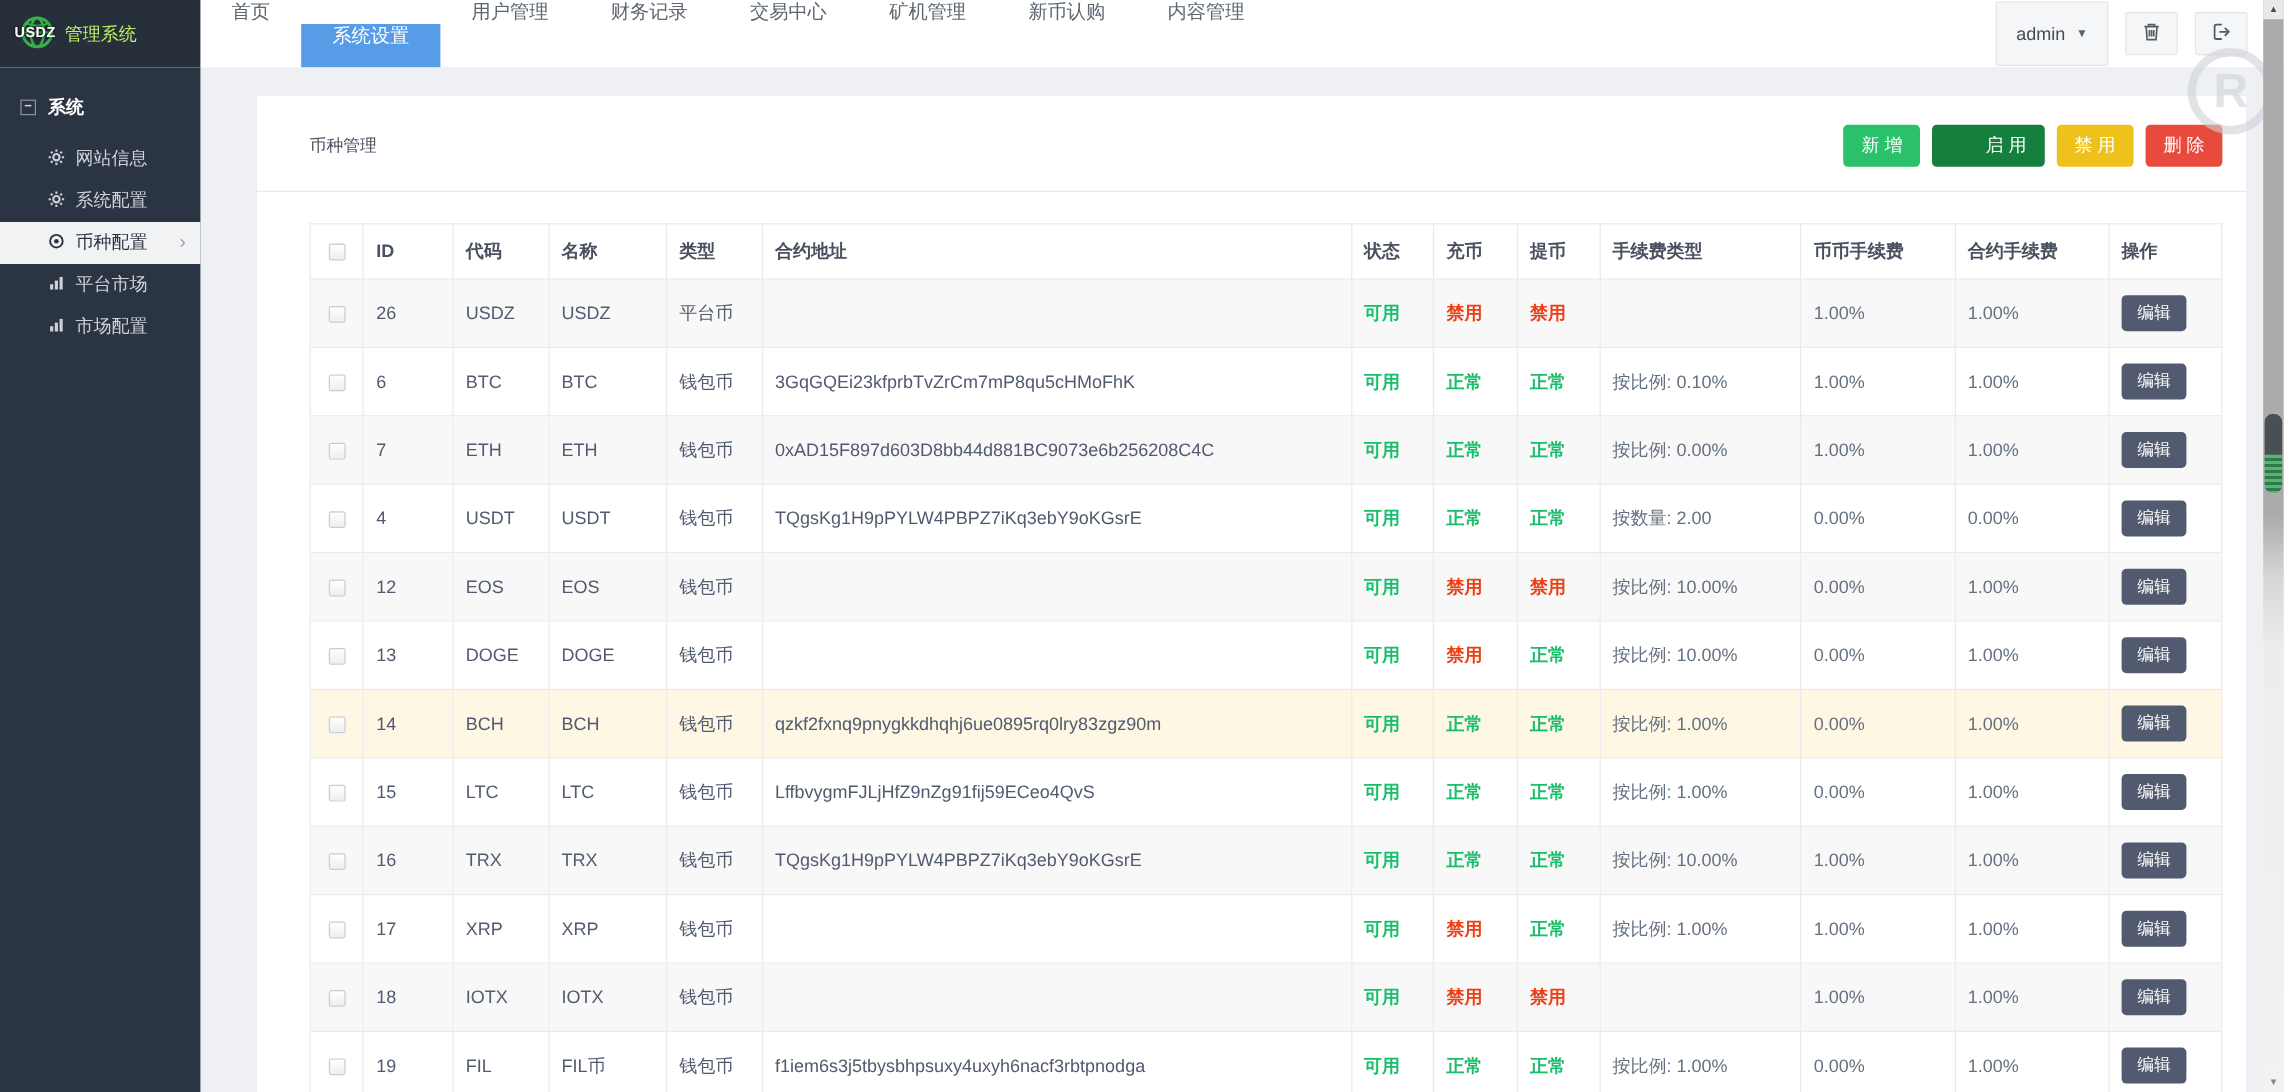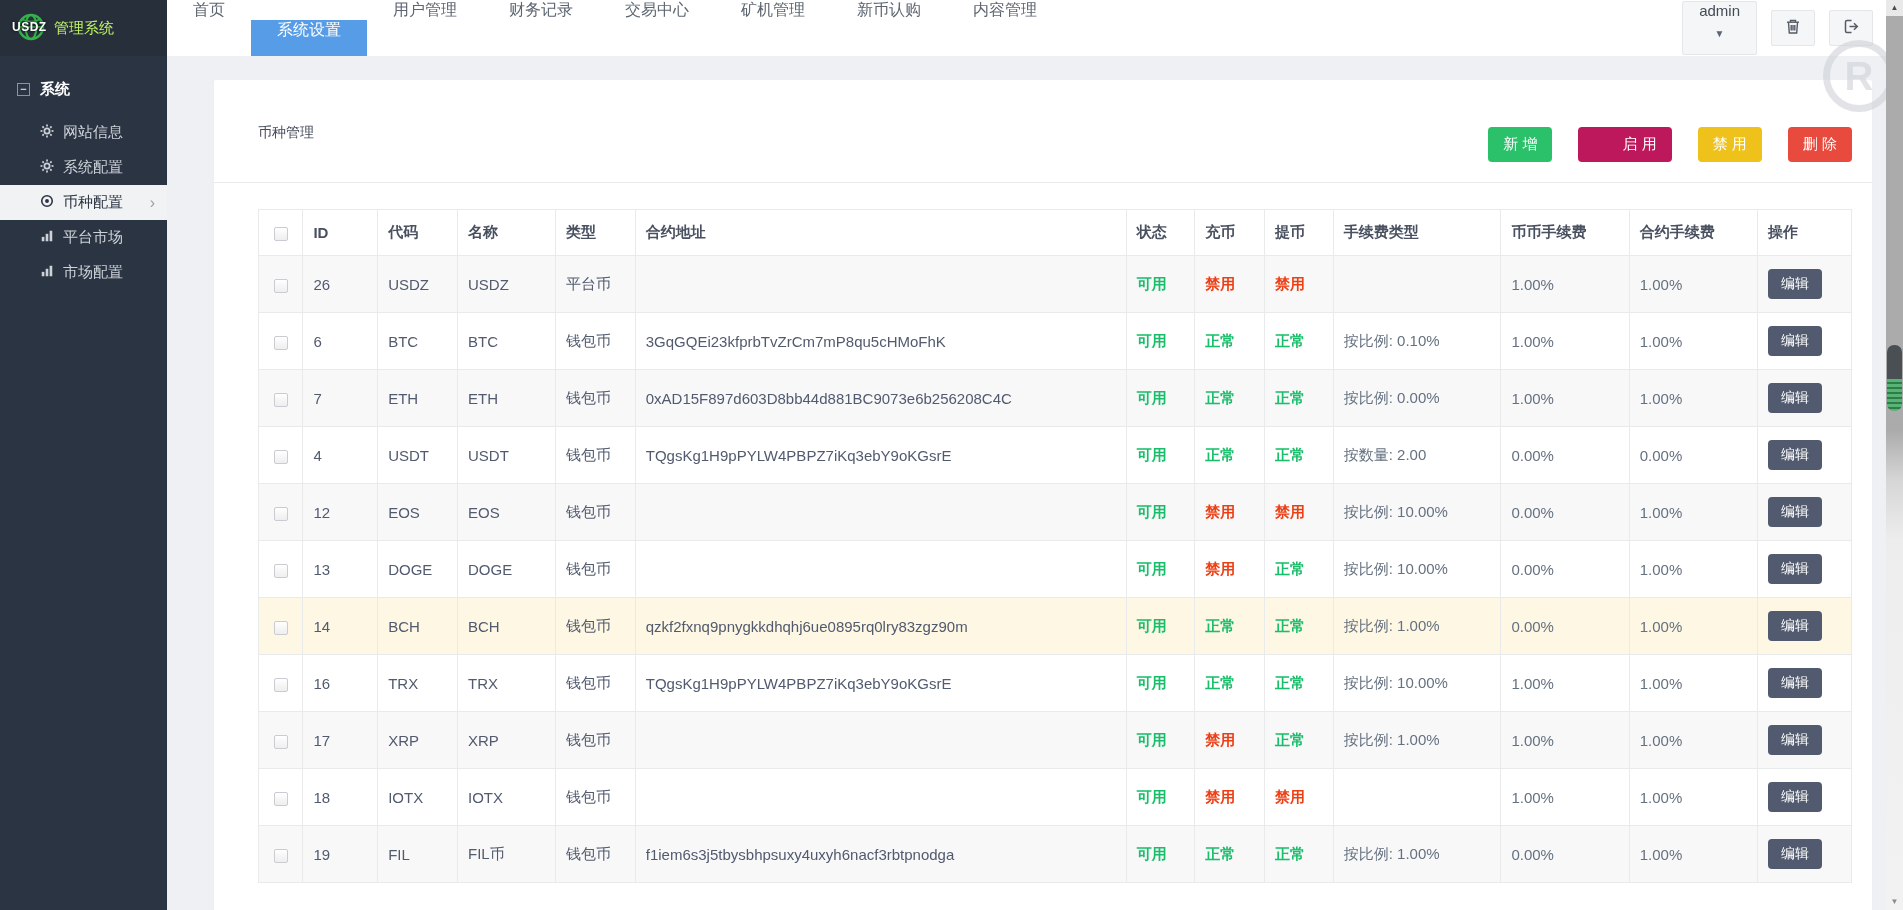--- a/index.html
+++ b/index.html
@@ -13,21 +13,21 @@
   .logo-globe { width:34px; height:34px; position:relative; margin-right:6px; }
   .logo-usdz { position:absolute; left:12px; top:20px; font-size:12px; font-weight:bold; color:#fff;
                text-shadow:0 0 3px #000; letter-spacing:.5px; }
   .logo-title { font-size:15px; color:#bef264;font-family:Liberation Serif, serif; }
   .nav-items { display:flex; align-items:stretch; }
   .nav-item { display:flex; align-items:flex-start; padding:0 26px; font-size:16px; color:#5c6570; cursor:pointer; }
   .nav-item.active { background:#569ce6; color:#fff;margin-top:20px; }
   .nav-right { margin-left:auto; display:flex; align-items:center; gap:14px; margin-right:30px; }
   .admin-btn { display:flex; align-items:center; gap:9px; height:54px; padding:0 16px; background:#f5f6f7;
                border:1px solid #e4e6e9; border-radius:2px; font-size:15px; color:#454c56; cursor:pointer;
-               font-family:inherit;flex-direction:column; }
+               font-family:inherit; }
   .caret { font-size:10px; color:#5c6570; }
   .icon-btn { width:44px; height:36px; background:#f5f6f7; border:1px solid #e4e6e9; border-radius:2px;
               display:flex; align-items:center; justify-content:center; cursor:pointer; color:#555c66; }
   .watermark { position:absolute; top:40px; right:8px; width:72px; height:72px; border:7px solid #ced2d7;
                border-radius:50%; color:#ced2d7; font-size:40px; font-weight:bold; display:flex;
                align-items:center; justify-content:center; opacity:.6; z-index:6; pointer-events:none; }
 
   
   .body-row { display:flex; height:854px; }
   .sidebar { width:167px; flex:0 0 167px; background:#2b3442; color:#cdd2d9; }
@@ -41,21 +41,21 @@
   .side-item svg { flex:0 0 auto; }
   .side-item.active { background:#f1f2f4; color:#2b3442; }
   .side-item.active .chev { display:block; }
   .chev { display:none; position:absolute; right:12px; color:#9aa0a9; font-size:16px; }
 
   .main { flex:1; padding:24px 31px 0 47px; overflow:hidden; }
   .card { background:#fff; border-radius:2px; min-height:900px; box-shadow:0 1px 1px rgba(0,0,0,.04); }
   .card-head { display:flex; align-items:center; justify-content:space-between;
                padding:24px 20px 20px 44px; border-bottom:1px solid #e9eaec; }
   .page-title { font-size:14px; font-weight:500; color:#464c5b; }
-  .actions { display:flex; gap:26px;margin-top:23px; }
+  .actions { display:flex; gap:10px; }
   .act-btn { border:none; border-radius:4px; color:#fff; font-size:15px; padding:8px 15px;
              cursor:pointer; font-family:inherit; }
 
   
   .table-wrap { padding:26px 20px 0 44px; }
   table { width:100%; border-collapse:collapse; table-layout:fixed; }
   th,td { border:1px solid #e8eaec; font-size:15px; overflow:hidden; white-space:nowrap; }
   th { color:#495060; font-weight:bold; text-align:left; padding:13px 10px; background:#fff; height:46px; }
   td { color:#515a6e; padding:13px 10px; height:48px; }
   tbody tr:nth-child(odd) { background:#f8f8f9; }
@@ -226,21 +226,21 @@
         </li>
       </ul>
   </aside>
 
   <main class="main">
     <div class="card">
       <div class="card-head">
         <h2 class="page-title">币种管理</h2>
         <div class="actions" id="action-buttons">
             <button class="act-btn" style="background: rgb(43, 192, 106);">新 增</button>
-            <button class="act-btn" style="background: #be185d; padding-left: 44px;">启 用</button>
+            <button class="act-btn" style="background: #15803d; padding-left: 44px;">启 用</button>
             <button class="act-btn" style="background: rgb(239, 194, 27);">禁 用</button>
             <button class="act-btn" style="background: rgb(232, 74, 61);">删 除</button>
           </div>
       </div>
       <div class="table-wrap">
         <table>
           <colgroup>
             <col style="width:44px">
               <col style="width:74px">
               <col style="width:79px">
@@ -373,20 +373,35 @@
                 <td class="green">可用</td>
                 <td class="green">正常</td>
                 <td class="green">正常</td>
                 <td class="fee">按比例: 1.00%</td>
                 <td class="fee">0.00%</td>
                 <td class="fee">1.00%</td>
                 <td><button class="edit-btn">编辑</button></td>
               </tr>
               <tr>
                 <td class="c-center"><span class="checkbox"></span></td>
+                <td>15</td>
+                <td>LTC</td>
+                <td>LTC</td>
+                <td>钱包币</td>
+                <td>LffbvygmFJLjHfZ9nZg91fij59ECeo4QvS</td>
+                <td class="green">可用</td>
+                <td class="green">正常</td>
+                <td class="green">正常</td>
+                <td class="fee">按比例: 1.00%</td>
+                <td class="fee">0.00%</td>
+                <td class="fee">1.00%</td>
+                <td><button class="edit-btn">编辑</button></td>
+              </tr>
+              <tr>
+                <td class="c-center"><span class="checkbox"></span></td>
                 <td>16</td>
                 <td>TRX</td>
                 <td>TRX</td>
                 <td>钱包币</td>
                 <td>TQgsKg1H9pPYLW4PBPZ7iKq3ebY9oKGsrE</td>
                 <td class="green">可用</td>
                 <td class="green">正常</td>
                 <td class="green">正常</td>
                 <td class="fee">按比例: 10.00%</td>
                 <td class="fee">1.00%</td>

